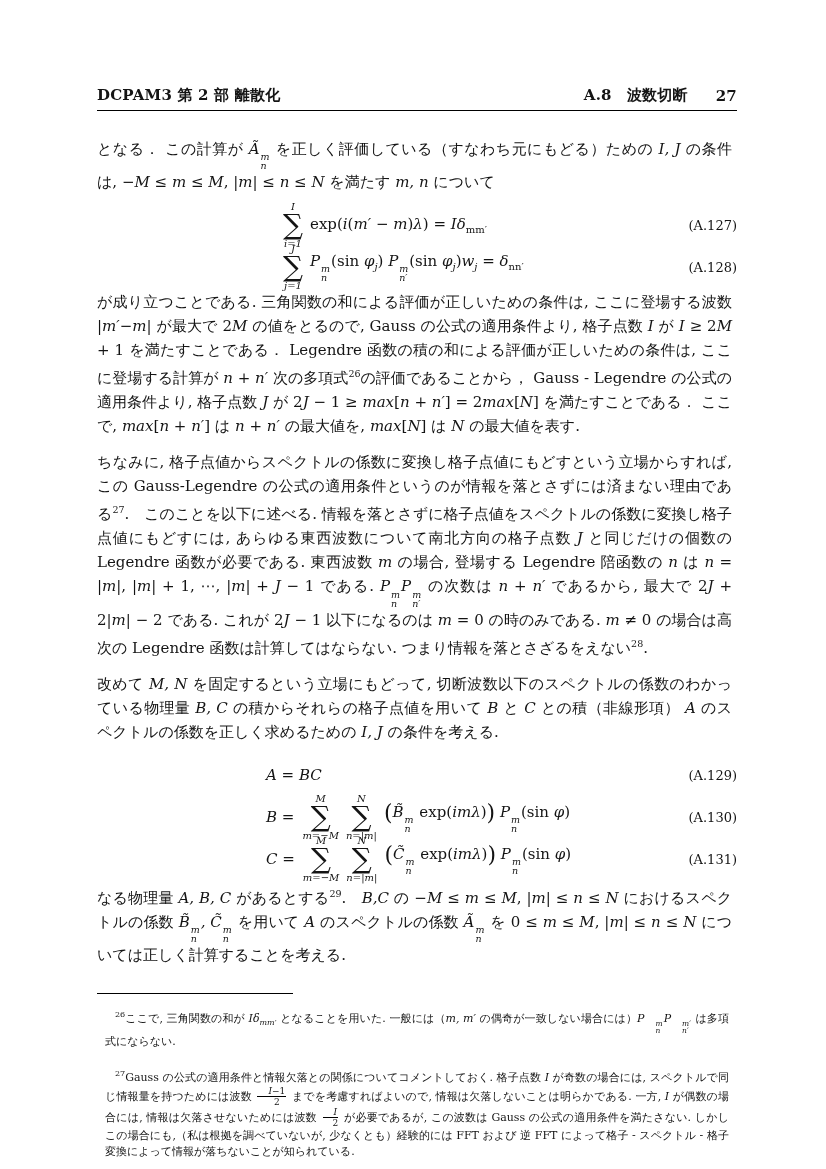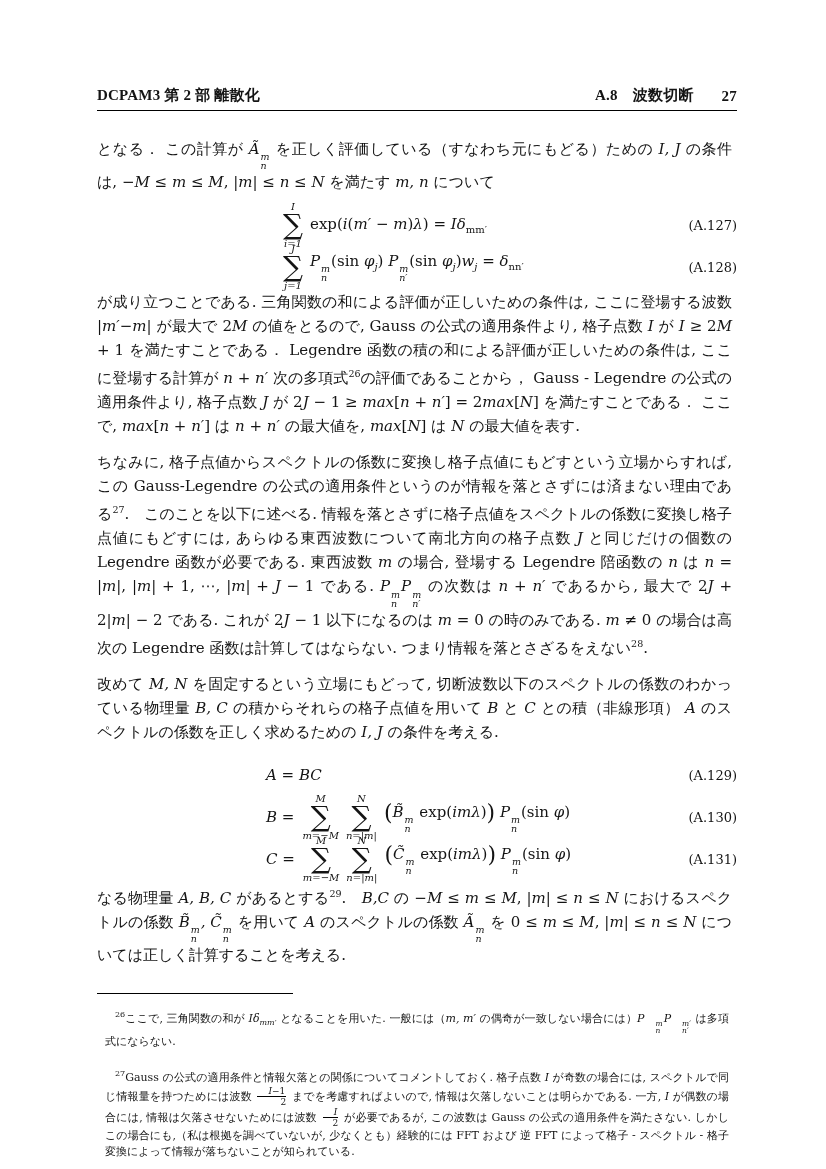--- a/index.html
+++ b/index.html
@@ -14,21 +14,20 @@
     display:flex; flex-direction:column;
     overflow:hidden;
   }
   
   .header {
     display:flex; justify-content:space-between; align-items:baseline;
     border-bottom:1.5px solid #000;
     padding-bottom:5px;
     font-weight:bold; font-size:15px;
     letter-spacing:0.2px;
-    font-family:Liberation Serif, serif;
   }
   .header-right { display:flex; align-items:flex-end; gap:28px; }
   
   .body-par {
     font-size:15px; line-height:24px;
     text-align:justify; margin:0 5px 12px 0;
   }
   .body-par:first-of-type { margin-top:26px; }
   .body-par sup { font-size:9.5px; }
   i { font-family:"DejaVu Serif","Liberation Serif",serif; }
@@ -47,21 +46,21 @@
   .eq-body { font-size:15px; white-space:nowrap; }
   .eq-body sub { font-size:10px; }
   .bp { font-size:22px; vertical-align:middle; }
   .eq-num { position:absolute; right:0; top:50%; transform:translateY(-50%); font-size:13px; }
   
   .fnrule { width:196px; border:none; border-top:1px solid #000; margin:14px 0 5px 0; }
   .fnote { font-size:11px; line-height:16px; text-align:justify; margin:8px; text-indent:10px; }
   .fnote sup { font-size:8px; font-style:normal; }
   .fnote sub { font-size:8px; font-style:italic; }
   .fnote .ss span { font-size:7.5px; line-height:7px; }
-  .frac { display:inline-flex; flex-direction:column; align-items:flex-end; vertical-align:middle; line-height:1; margin:0 2px; }
+  .frac { display:inline-flex; flex-direction:column; align-items:center; vertical-align:middle; line-height:1; margin:0 2px; }
   .frac .fnum { border-bottom:0.8px solid #000; padding:0 1px; font-size:9px; line-height:10px; }
   .frac .fden { font-size:9px; line-height:10px; }
 </style>
 </head>
 <body>
 
 <div class="page">
 
   <div class="header">
     <span>DCPAM3 第 2 部 離散化</span>

